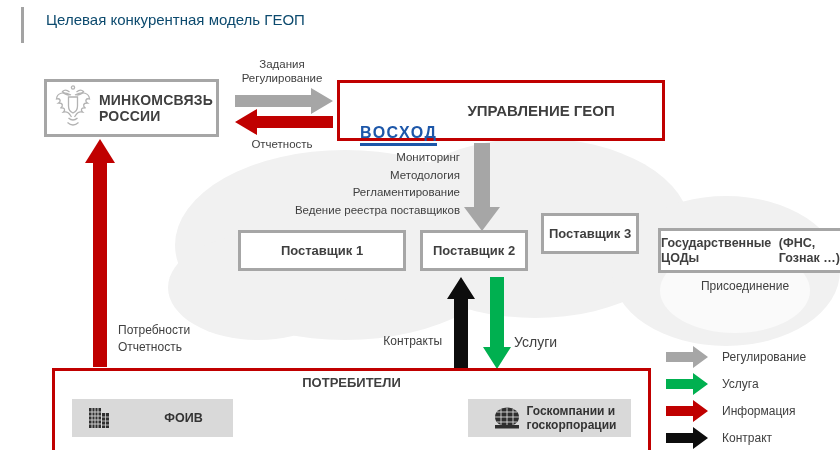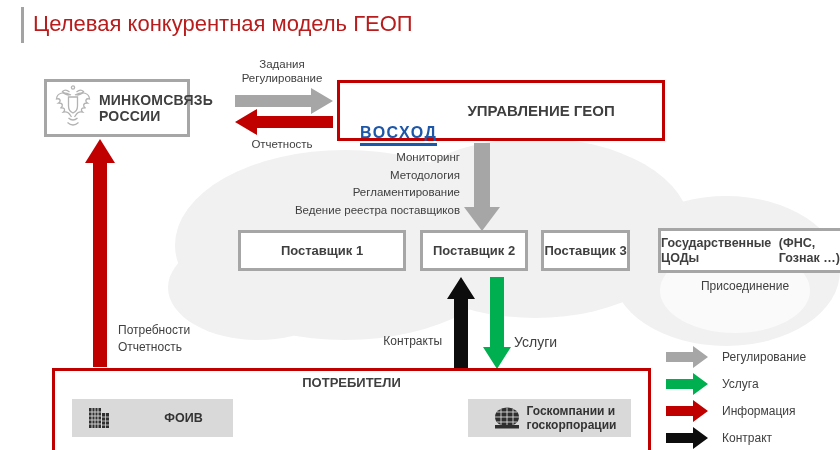--- a/index.html
+++ b/index.html
@@ -3,54 +3,54 @@
 <meta charset="utf-8">
 <style>
   html,body{margin:0;padding:0;background:#ffffff;}
   .stage{
     position:relative;width:840px;height:450px;background:#ffffff;
     font-family:"Liberation Sans",sans-serif;color:#3f3f3f;overflow:hidden;
   }
   .ellipse{position:absolute;border-radius:50%;background:#f1f1f1;}
   .ellipse.white{background:#fafafa;}
   .title-rule{position:absolute;left:21px;top:7px;width:3px;height:36px;background:#a3a3a3;}
-  .page-title{position:absolute;left:33px;top:11px;font-size:22px;color:#b91c1c;white-space:nowrap;}
+  .page-title{position:absolute;left:46px;top:11px;font-size:15px;color:#0c4a6e;white-space:nowrap;}
   .box{
     position:absolute;background:#ffffff;border:3px solid #a6a6a6;box-sizing:border-box;
     display:flex;align-items:center;justify-content:center;font-weight:bold;color:#3f3f3f;
   }
   .box.red-border{border-color:#c00000;}
   .arrow{position:absolute;}
   .lbl{position:absolute;font-size:11.5px;color:#404040;}
   .center{text-align:center;}
   .right{text-align:right;}
 
   
-  .ministry{left:44px;top:79px;width:146px;height:58px;justify-content:flex-start;padding-left:8px;}
+  .ministry{left:44px;top:79px;width:175px;height:58px;justify-content:flex-start;padding-left:8px;}
   .ministry .txt{margin-left:8px;font-size:14px;line-height:16px;letter-spacing:.2px;}
 
   
   .management{left:337px;top:80px;width:328px;height:61px;justify-content:flex-start;padding-left:20px;}
   .voskhod{font-size:16px;font-weight:bold;color:#1d57a9;letter-spacing:1.5px;
            border-bottom:3px solid #1d57a9;padding-bottom:1px;margin-top:48px;}
   .management .mg-label{margin-left:30px;font-size:15px;}
 
   
   .tasks-label{left:228px;top:57px;width:108px;line-height:14px;}
   .reporting-label{left:228px;top:138px;width:108px;}
   .functions-list{left:170px;top:149px;width:290px;line-height:17.5px;}
   .needs-label{left:118px;top:322px;font-size:12px;line-height:17px;}
   .contracts-label{left:340px;top:334px;width:102px;font-size:12px;}
   .services-label{left:514px;top:334px;font-size:14px;}
   .dc-note{left:658px;top:279px;width:174px;font-size:12px;}
 
   
   .sup1{left:238px;top:230px;width:168px;height:41px;font-size:13px;}
   .sup2{left:420px;top:230px;width:108px;height:41px;font-size:13px;}
-  .sup3{left:541px;top:230px;width:89px;height:41px;font-size:13px;}
+  .sup3{left:541px;top:213px;width:98px;height:41px;font-size:13px;}
   .dc-box{left:658px;top:228px;width:202px;height:45px;flex-direction:row;font-size:12.5px;line-height:15px;}
 
   
   .consumers{left:52px;top:368px;width:599px;height:85px;display:block;}
   .consumers-title{position:absolute;top:4px;left:0;width:100%;text-align:center;font-size:13px;font-weight:bold;}
   .consumer-item{
     position:absolute;top:28px;height:38px;background:#d9d9d9;display:flex;align-items:center;
     padding-left:14px;box-sizing:border-box;font-weight:bold;font-size:12.5px;color:#333;
   }
   .ci-1{left:17px;width:161px;gap:32px;}

